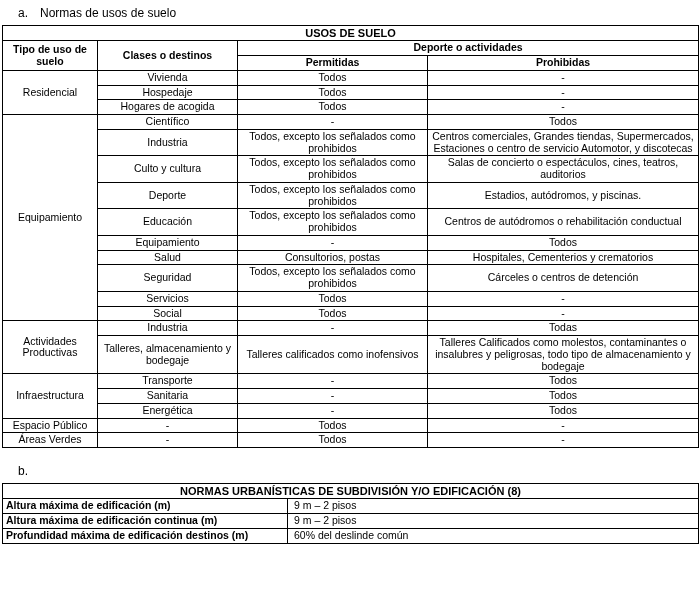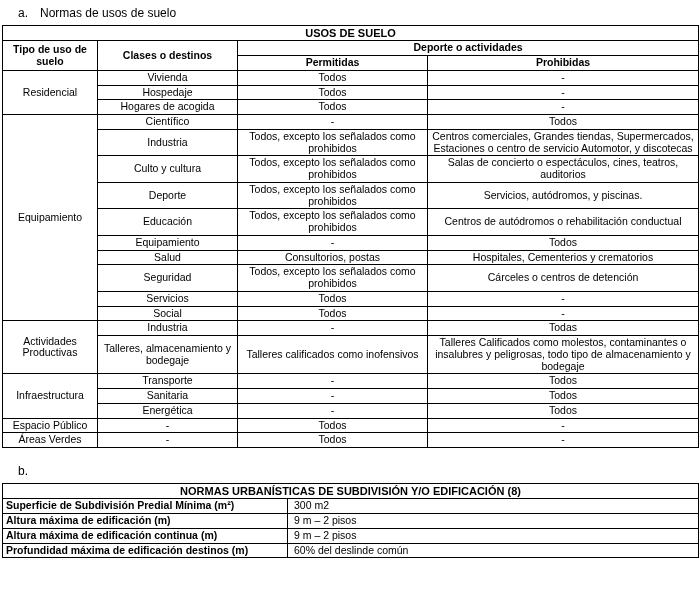--- a/index.html
+++ b/index.html
@@ -121,21 +121,21 @@
           <td>Centros comerciales, Grandes tiendas, Supermercados, Estaciones o centro de servicio Automotor, y discotecas</td>
         </tr>
         <tr>
           <td>Culto y cultura</td>
           <td>Todos, excepto los señalados como prohibidos</td>
           <td>Salas de concierto o espectáculos, cines, teatros, auditorios</td>
         </tr>
         <tr>
           <td>Deporte</td>
           <td>Todos, excepto los señalados como prohibidos</td>
-          <td>Servicios, autódromos, y piscinas.</td>
+          <td>Estadios, autódromos, y piscinas.</td>
         </tr>
         <tr>
           <td>Educación</td>
           <td>Todos, excepto los señalados como prohibidos</td>
           <td>Centros de autódromos o rehabilitación conductual</td>
         </tr>
         <tr>
           <td>Equipamiento</td>
           <td>-</td>
           <td>Todos</td>
@@ -211,24 +211,20 @@
       <col class="n1">
         <col class="n2">
     </colgroup>
     <thead>
       <tr class="table-title-row">
         <th colspan="2">NORMAS URBANÍSTICAS DE SUBDIVISIÓN Y/O EDIFICACIÓN (8)</th>
       </tr>
     </thead>
     <tbody>
         <tr>
-          <td class="norma-label">Superficie de Subdivisión Predial Mínima (m²)</td>
-          <td class="norma-value">300 m2</td>
-        </tr>
-        <tr>
           <td class="norma-label">Altura máxima de edificación (m)</td>
           <td class="norma-value">9 m – 2 pisos</td>
         </tr>
         <tr>
           <td class="norma-label">Altura máxima de edificación continua (m)</td>
           <td class="norma-value">9 m – 2 pisos</td>
         </tr>
         <tr>
           <td class="norma-label">Profundidad máxima de edificación destinos (m)</td>
           <td class="norma-value">60% del deslinde común</td>

